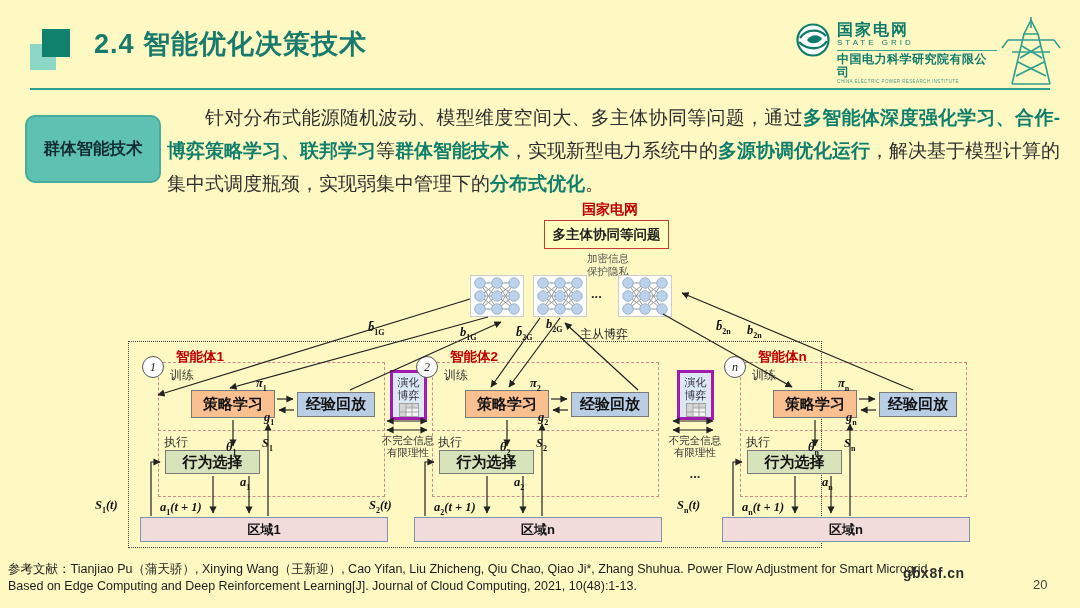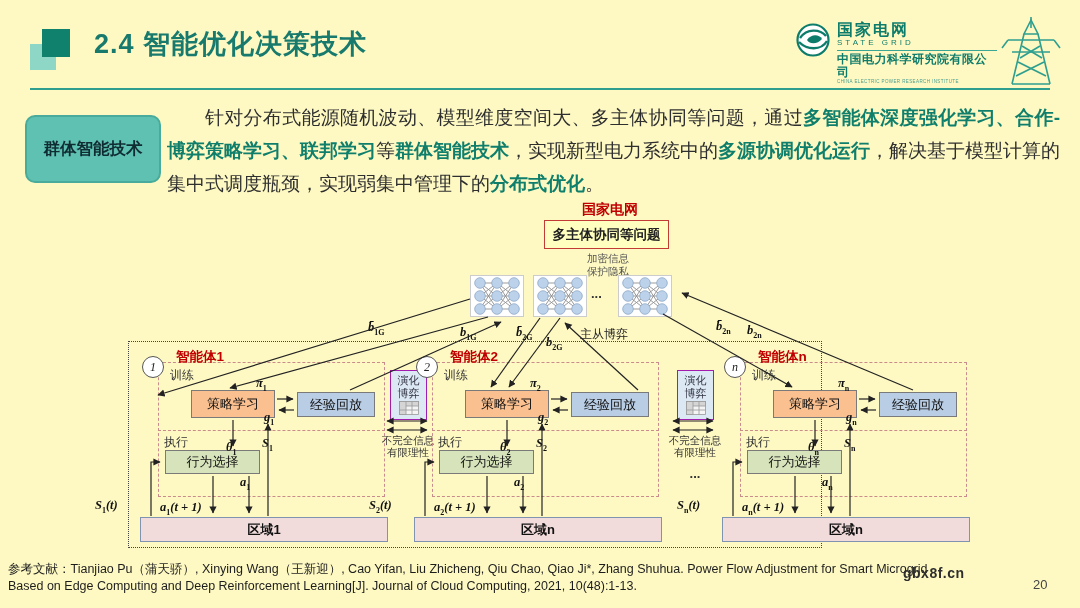--- a/index.html
+++ b/index.html
@@ -45,33 +45,33 @@
   .agent{top:340px;width:312px;height:215px;}
   .abox{left:70px;top:22px;width:227px;height:135px;border:1.5px dashed #c98b8b;}
   .adiv{left:70px;top:90px;width:227px;border-top:1.5px dashed #c98b8b;}
   .aname{left:88px;top:8px;font-size:13.5px;font-weight:bold;color:#c00000;}
   .abadge{left:54px;top:16px;width:22px;height:22px;border:1.2px solid #555;border-radius:50%;
           background:#fff;display:flex;align-items:center;justify-content:center;
           font-family:"Liberation Serif",serif;font-style:italic;font-size:12px;color:#222;}
   .asmall{font-size:12px;color:#333;}
   .atrain{left:82px;top:27px;}
   .aexec{left:76px;top:94px;}
-  .bx{display:flex;align-items:center;justify-content:center;font-size:13px;color:#111;
-      border:1px solid #7a7a7a;}
+  .bx{display:flex;align-items:center;justify-content:center;font-size:15px;color:#111;
+      border:1px solid #7a7a7a;font-weight:bold;}
   .apolicy{left:103px;top:50px;width:84px;height:28px;background:#fac090;}
   .areplay{left:209px;top:52px;width:78px;height:25px;background:#b9cde5;}
   .aaction{left:77px;top:110px;width:95px;height:24px;background:#d7e4bb;}
   .aregion{left:52px;top:177px;width:248px;height:25px;background:#f2dcdb;border:1px solid #8093b0;
            font-weight:bold;font-size:13px;}
   .l-pi{left:168px;top:36px;} .l-g{left:176px;top:70px;} .l-th{left:138px;top:88px;margin-top:12px;}
   .l-s{left:174px;top:96px;}  .l-a{left:152px;top:135px;}
   .l-st{left:7px;top:158px;}  .l-at1{left:72px;top:160px;}
   
   .coup{top:362px;width:60px;height:130px;}
-  .cbox{left:12px;top:8px;width:37px;height:50px;background:#dce9f4;border:1px solid #a21caf;
+  .cbox{left:12px;top:8px;width:37px;height:50px;background:#dce9f4;border:3px solid #a21caf;
         text-align:center;font-size:11px;line-height:13px;color:#334;padding-top:3px;}
   .cinfo{left:-4px;top:72px;width:68px;text-align:center;font-size:10.5px;color:#333;line-height:12px;}
   .cinfo2{left:-4px;top:84px;width:68px;text-align:center;font-size:10.5px;color:#333;}
   .cdots{left:0;top:104px;width:60px;text-align:center;font-size:13px;font-weight:bold;color:#333;}
   
   #arrows{left:0;top:0;width:1080px;height:608px;pointer-events:none;}
   .ref{left:8px;font-size:12.5px;color:#1d1d1d;white-space:nowrap;}
   .wm{left:903px;top:565px;font-size:14px;font-weight:bold;color:#2e2e2e;letter-spacing:.5px;}
   .pg{left:1033px;top:577px;font-size:13px;color:#444;}
 </style>
@@ -185,21 +185,21 @@
       <use href="#nnsym"></use>
     </svg>
   <div class="abs nndots">...</div>
   <svg class="abs nn" style="left:618px;top:275px">
       <use href="#nnsym"></use>
     </svg>
 
   <span class="abs m" style="left:368px;top:320px"><span>b̄</span><sub>1G</sub></span>
   <span class="abs m" style="left:460px;top:325px"><span>b</span><sub>1G</sub></span>
   <span class="abs m" style="left:516px;top:325px"><span>b̄</span><sub>2G</sub></span>
-  <span class="abs m" style="left:546px;top:335px"><span>b</span><sub>2G</sub></span>
+  <span class="abs m" style="left:546px;top:317px"><span>b</span><sub>2G</sub></span>
   <span class="abs game">主从博弈</span>
   <span class="abs m" style="left:716px;top:319px"><span>b̄</span><sub>2n</sub></span>
   <span class="abs m" style="left:747px;top:323px"><span>b</span><sub>2n</sub></span>
 
   <div class="abs frame-dotted"></div>
 
   <div class="abs agent" style="left:88px">
     <div class="abs abox"></div>
     <div class="abs adiv"></div>
     <div class="abs aname">智能体1</div>

